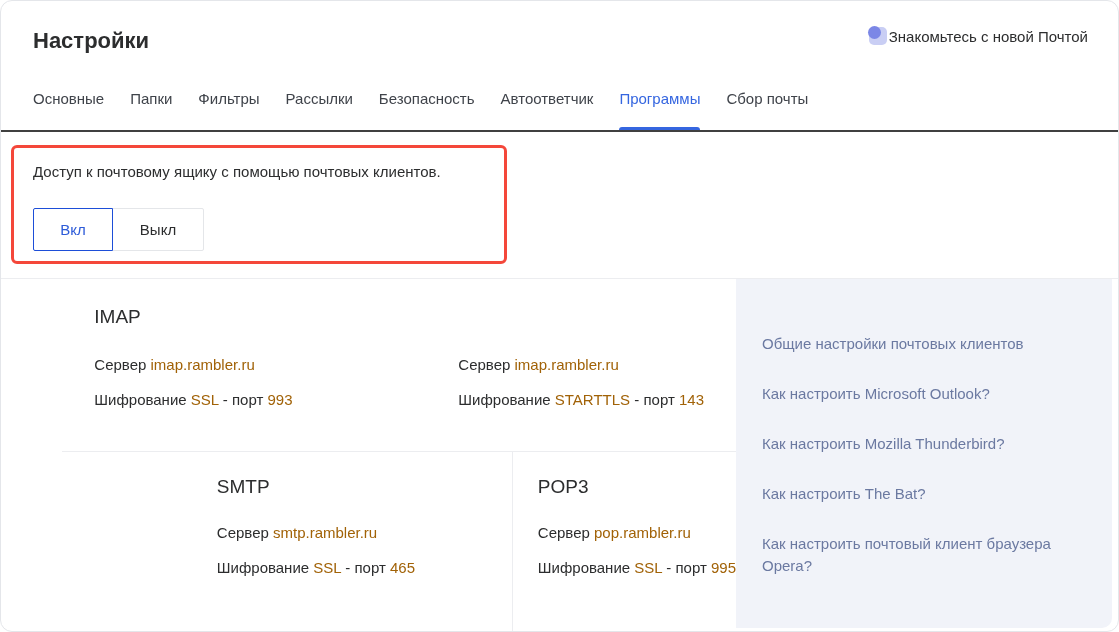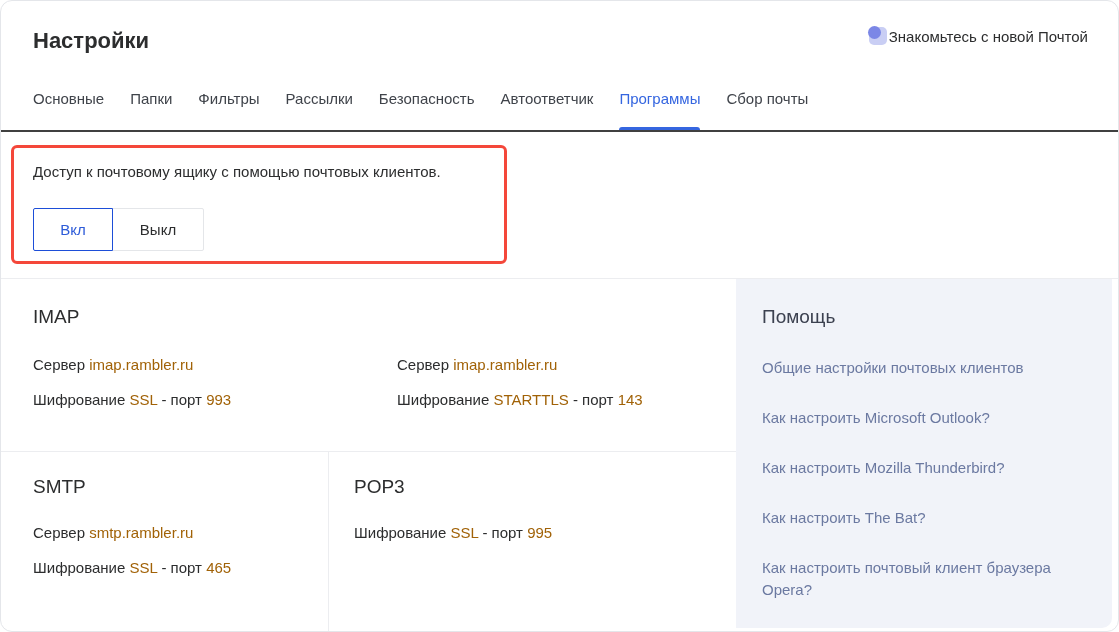--- a/index.html
+++ b/index.html
@@ -129,21 +129,21 @@
     width: 496px;
     height: 119px;
     border: 3px solid #f4473a;
     border-radius: 6px;
     pointer-events: none;
     z-index: 5;
   }
 
   
   .main { display: flex; height: 353px; }
-  .main-left { width: 735px; display: flex; flex-direction: column; }
+  .main-left { width: 735px; display: flex; flex-direction: column; align-items: flex-end; }
 
   .card-title { font-size: 19px; line-height: 24px; font-weight: 400; color: #2c2d2e; }
   .info-line { line-height: 19px; color: #2c2d2e; white-space: nowrap; }
   .info-line .val { color: #a16207; }
 
   .imap-card {
     height: 173px;
     padding: 26px 32px 0;
     border-bottom: 1px solid #ecedf0;
   }
@@ -262,32 +262,35 @@
               <span>- порт</span>
               <span class="val">465</span>
             </div>
           </div>
         </section>
 
         <section class="pop3-card">
           <div class="card-title">POP3</div>
           <div class="card-body">
             <div class="info-line">
+              <span>Сервер</span>
+              <span class="val">pop.rambler.ru</span>
+            </div>
+            <div class="info-line">
               <span>Шифрование</span>
               <span class="val">SSL</span>
               <span>- порт</span>
               <span class="val">995</span>
             </div>
           </div>
         </section>
       </div>
     </div>
 
     <aside class="sidebar">
-      <div class="help-title">Помощь</div>
       <ul class="help-links">
         <li>
             <a class="help-link">Общие настройки почтовых клиентов</a>
           </li>
         <li>
             <a class="help-link">Как настроить Microsoft Outlook?</a>
           </li>
         <li>
             <a class="help-link">Как настроить Mozilla Thunderbird?</a>
           </li>

